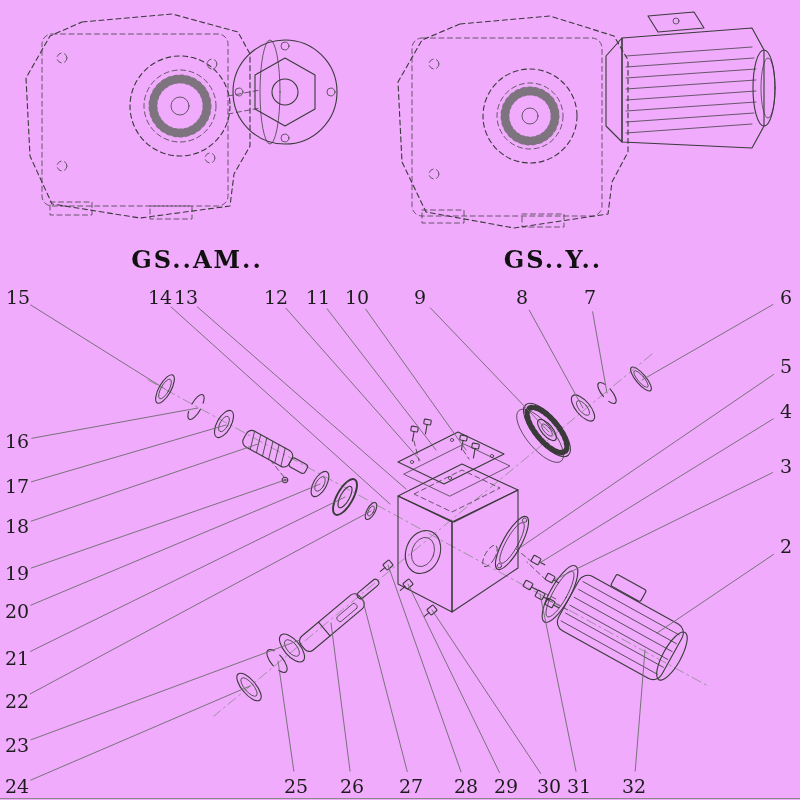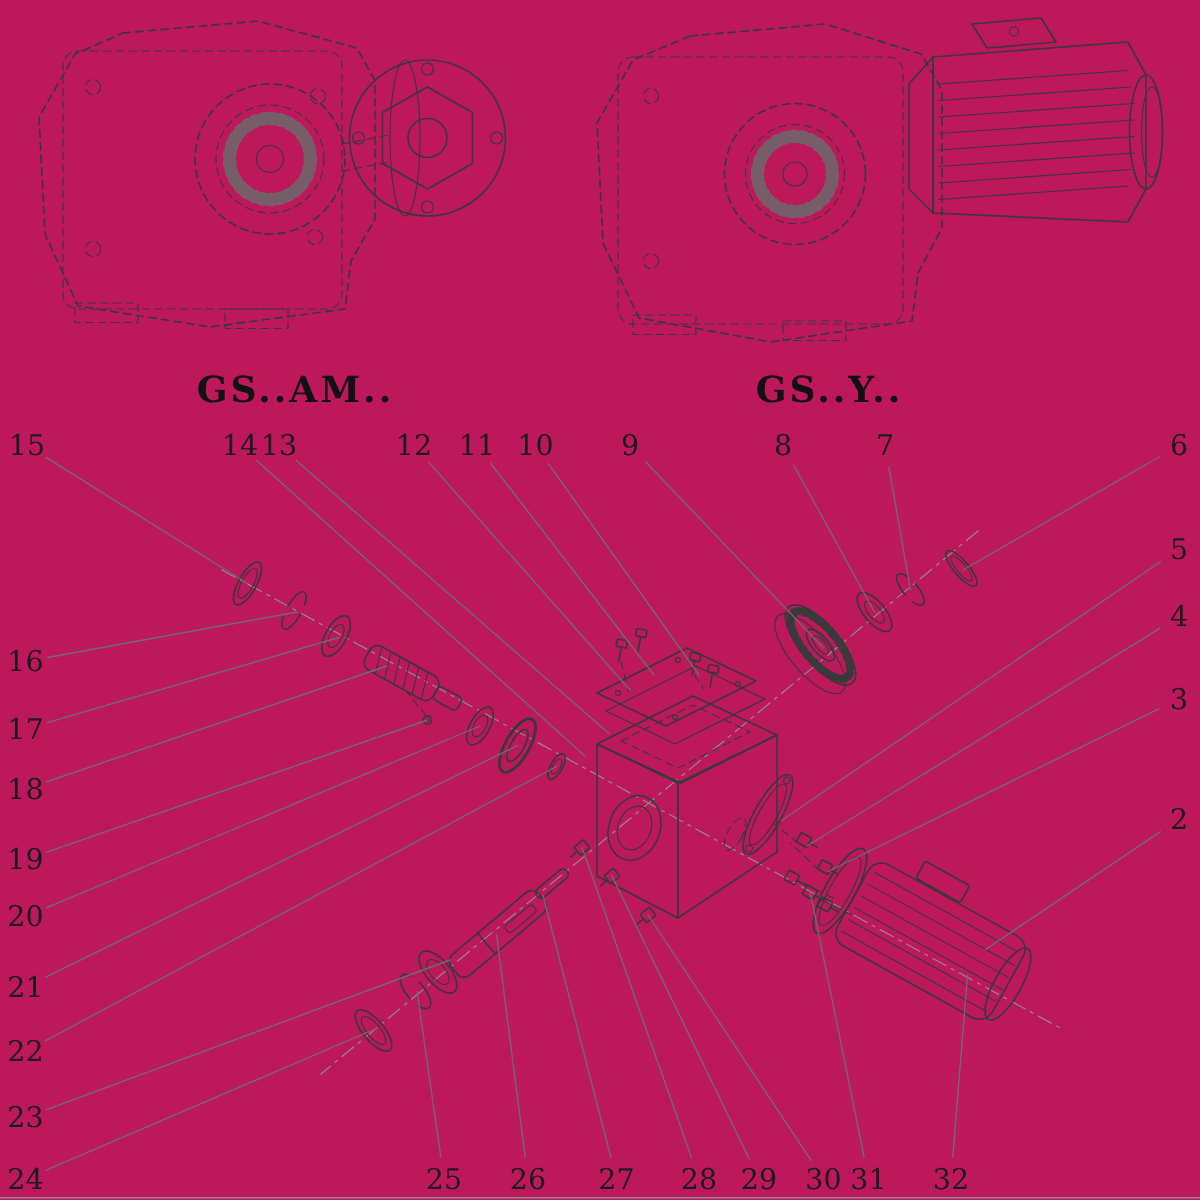--- a/index.html
+++ b/index.html
@@ -1,16 +1,16 @@
 <!DOCTYPE html>
 <html><head>
 <meta charset="utf-8">
 <style>
   html,body{margin:0;padding:0;background:#ffffff;}
-  .stage{position:relative;width:800px;height:800px;background:#be185d;overflow:hidden;
+  .stage{position:relative;width:800px;height:800px;background:#f0abfc;overflow:hidden;
          font-family:"DejaVu Serif","Liberation Serif",serif;}
   svg{display:block;}
   .art{fill:none;stroke:#3a3a3a;stroke-width:1.1;stroke-linecap:round;stroke-linejoin:round;}
   .fine{stroke-width:0.75;}
   .heavy{stroke-width:1.9;}
   .dash{stroke-dasharray:5 3.5;}
   .center{stroke:#8a8a8a;stroke-width:0.8;stroke-dasharray:10 4 2 4;}
   .spokes{stroke:#6a6a6a;stroke-width:9;stroke-dasharray:1.6 4.2;opacity:.85;}
   .teeth{stroke-width:5.5;stroke-dasharray:2.5 3.2;}
   .leader{stroke:#6b6b6b;stroke-width:0.9;}

